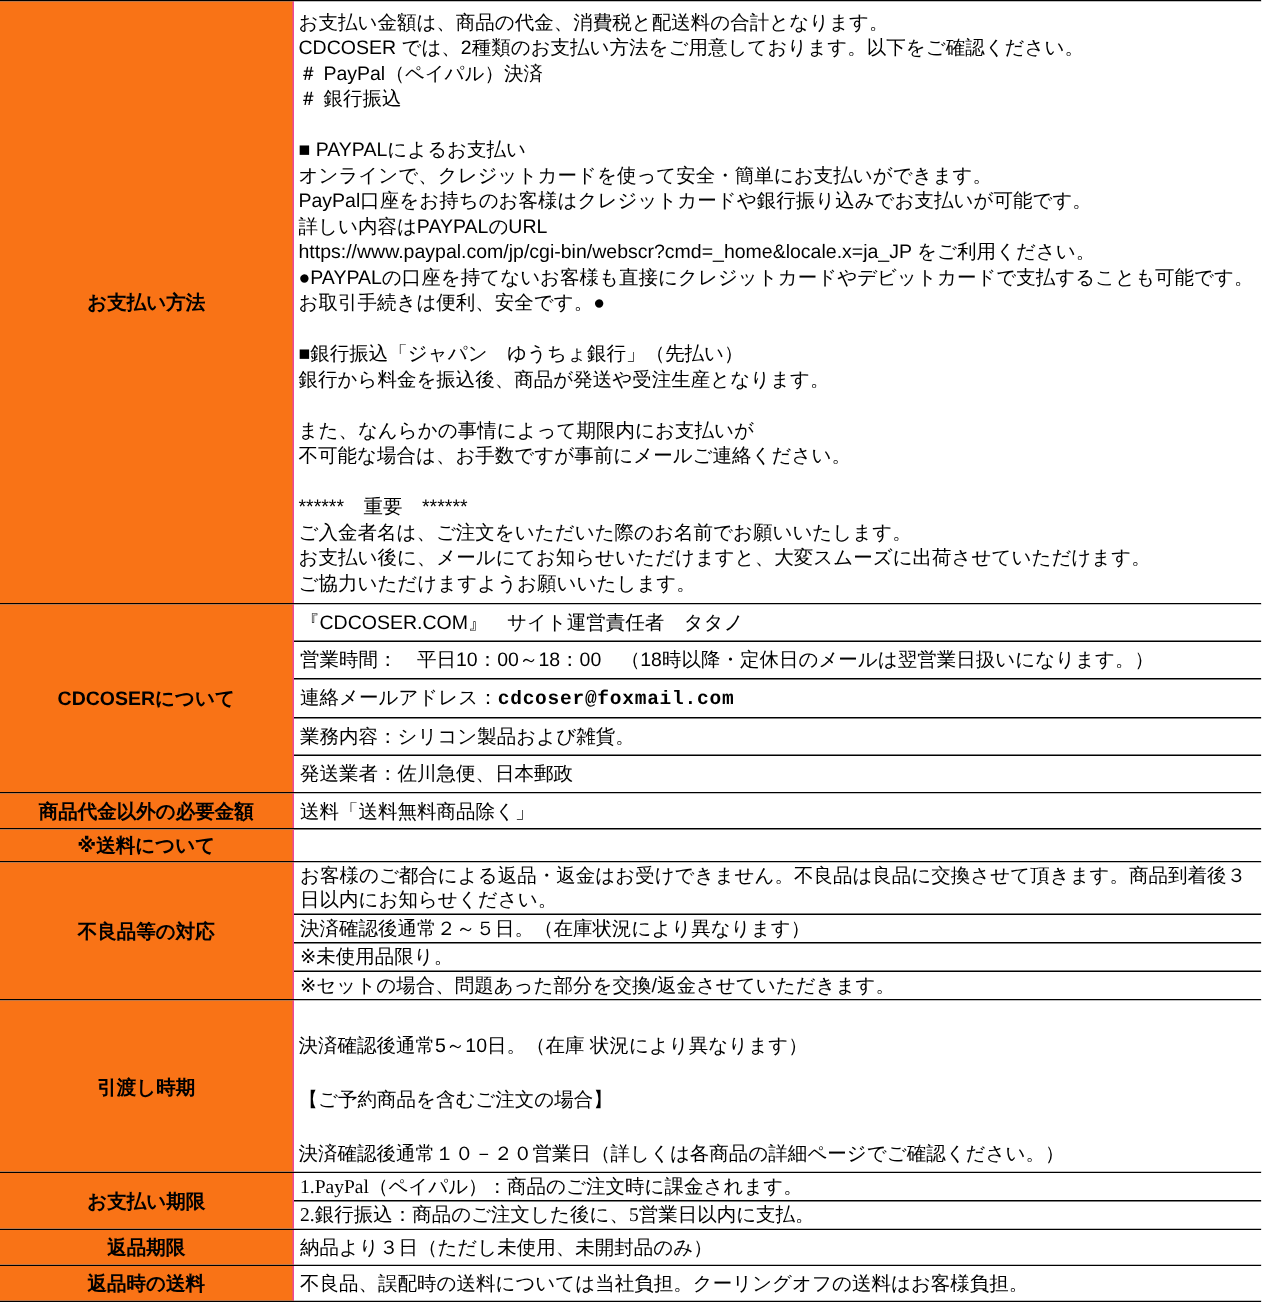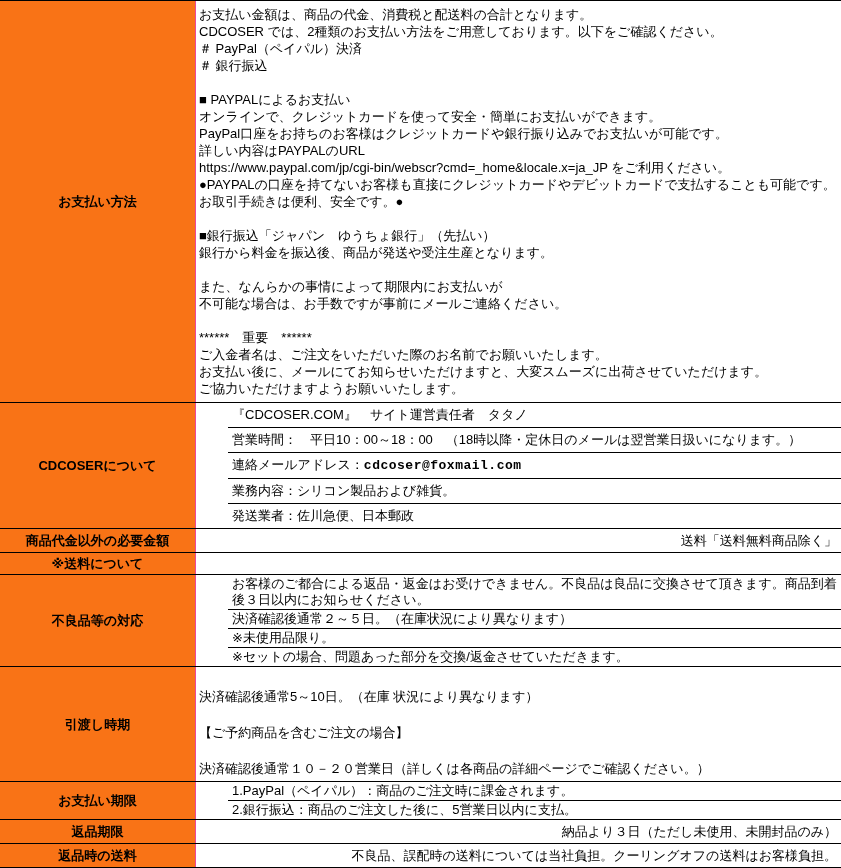--- a/index.html
+++ b/index.html
@@ -15,26 +15,26 @@
     width:196px;min-width:196px;box-sizing:border-box;
     background:#f97316;
     border-right:1px solid #ec4899;
     display:flex;align-items:center;justify-content:center;
     font-weight:bold;text-align:center;padding:2px 4px;
     line-height:17px;
   }
   .ccell{flex:1;background:#ffffff;min-width:0;display:flex;flex-direction:column;justify-content:center;}
   .lines{padding:5px 3px;}
   .line{line-height:17px;min-height:17px;white-space:pre-wrap;word-break:break-all;}
-  .subrow{padding:3px 4px;border-bottom:1px solid #000;line-height:18px;word-break:break-all;margin-left:32px;}
+  .subrow{padding:3px 4px;border-bottom:1px solid #000;line-height:18px;word-break:break-all;}
   .ccell .subrow:last-child{border-bottom:none;}
-  .single{padding:3px 4px;line-height:17px;word-break:break-all;text-align:right;}
+  .single{padding:3px 4px;line-height:17px;word-break:break-all;}
   .mail{font-weight:bold;font-family:"Liberation Mono","DejaVu Sans Mono",monospace;letter-spacing:0.5px;}
   .defect-rows .subrow{padding:1px 4px;line-height:16px;}
-  .deadline-rows .subrow{padding:1px 4px;line-height:16px;}
+  .deadline-rows .subrow{padding:1px 4px;line-height:16px;font-family:Liberation Serif, serif;}
   .delivery-lines{padding:3px 3px;}
   .delivery-lines .line{line-height:18px;min-height:18px;}
   .footer-bar{height:9px;background:#252566;margin-top:auto;}
 </style>
 </head>
 <body>
 
 <div class="page">
   <div class="info-table">
 

